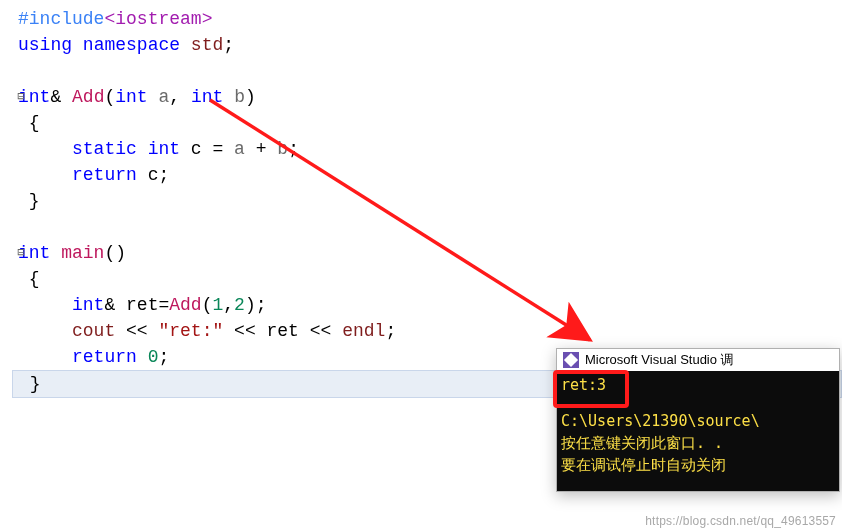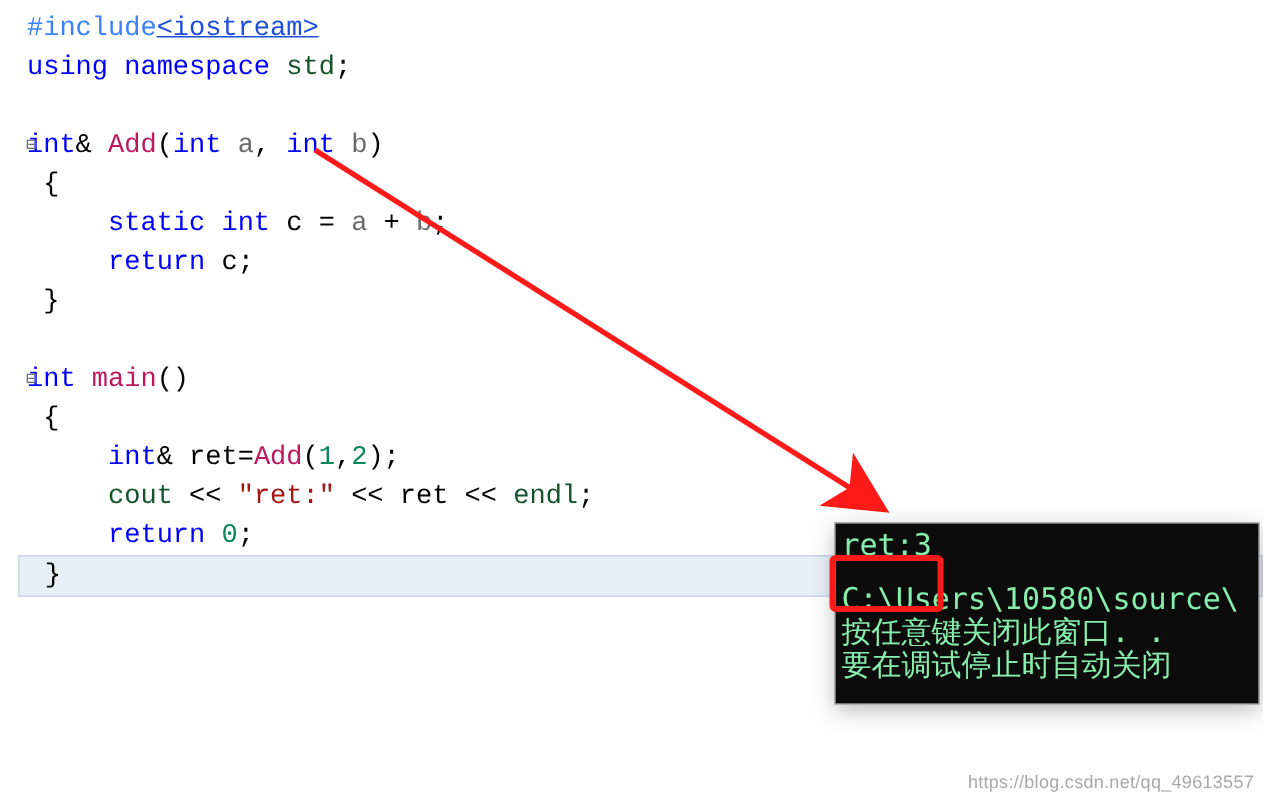--- a/index.html
+++ b/index.html
@@ -36,27 +36,27 @@
     border: 1px solid #c9d6ea;
     margin-left: -2px;
     padding-left: 6px;
   }
   
   .pp   { color: #3b82f6; }            
   .kw   { color: #0000ff; text-align: right; }            
   .ty   { color: #0000ff; margin-top: 40px; }            
   .op   { color: #000000; }
   .par, .brc, .pun { color: #000000; }
-  .cls  { color: #14532d; }            
+  .cls  { color: #7f1d1d; }            
   .fn   { color: #be185d; }            
   .id   { color: #6a6a6a; }            
   .id2  { color: #000000; }            
   .num  { color: #098658; }            
   .str  { color: #a31515; }            
-  .ang  { color: #1d4ed8; text-decoration: underline; }            
+  .ang  { color: #a21caf; }            
 
   
   .console-window {
     position: absolute;
     left: 556px;
     top: 348px;
     width: 284px;
     background: #ffffff;
     border: 1px solid #b0b0b0;
     box-shadow: 0 4px 14px rgba(0,0,0,0.25);
@@ -75,23 +75,23 @@
     display: inline-block;
     width: 16px; height: 16px;
     background: #6a4fb1;
   }
   .titlebar .vs-icon::before{
     content:""; display:block; width:10px;height:10px;background:#fff;
     transform:translate(3px,3px) rotate(45deg);
   }
   .terminal-body {
     background: #0c0c0c;
-    color: #86efac;
+    color: #fde047;
     font-family: Consolas, monospace;
-    font-size: 20px;
+    font-size: 15px;
     padding: 3px 4px 4px 4px;
     line-height: 22px;
     min-height: 120px;
   }
   .term-line { white-space: pre; }
   .term-blank { height: 14px; }
 
   
   .red-highlight {
     position: absolute;
@@ -154,24 +154,28 @@
   <div class="code-line">     <span class="ty">int</span><span class="op">&amp;</span> <span class="id2">ret</span><span class="op">=</span><span class="fn">Add</span><span class="par">(</span><span class="num">1</span><span class="pun">,</span><span class="num">2</span><span class="par">)</span><span class="pun">;</span></div>
 
   <div class="code-line">     <span class="cls">cout</span> <span class="op">&lt;&lt;</span> <span class="str">"ret:"</span> <span class="op">&lt;&lt;</span> <span class="id2">ret</span> <span class="op">&lt;&lt;</span> <span class="cls">endl</span><span class="pun">;</span></div>
 
   <div class="code-line">     <span class="kw">return</span> <span class="num">0</span><span class="pun">;</span></div>
 
   <div class="code-line current-line"> <span class="brc">}</span></div>
 </div>
 
 <div class="console-window">
+  <div class="titlebar">
+    <span class="vs-icon"></span>
+    <span>Microsoft Visual Studio 调</span>
+  </div>
   <div class="terminal-body">
     <div class="term-line">ret:3</div>
     <div class="term-blank"></div>
-    <div class="term-line">C:\Users\10580\source\</div>
+    <div class="term-line">C:\Users\21390\source\</div>
     <div class="term-line">按任意键关闭此窗口. .</div>
     <div class="term-line">要在调试停止时自动关闭</div>
   </div>
 </div>
 
 <div class="red-highlight"></div>
 
 <svg class="arrow-svg" viewBox="0 0 460 300">
   <defs>
     <marker id="ah" markerWidth="14" markerHeight="14" refX="11" refY="6" orient="auto">

